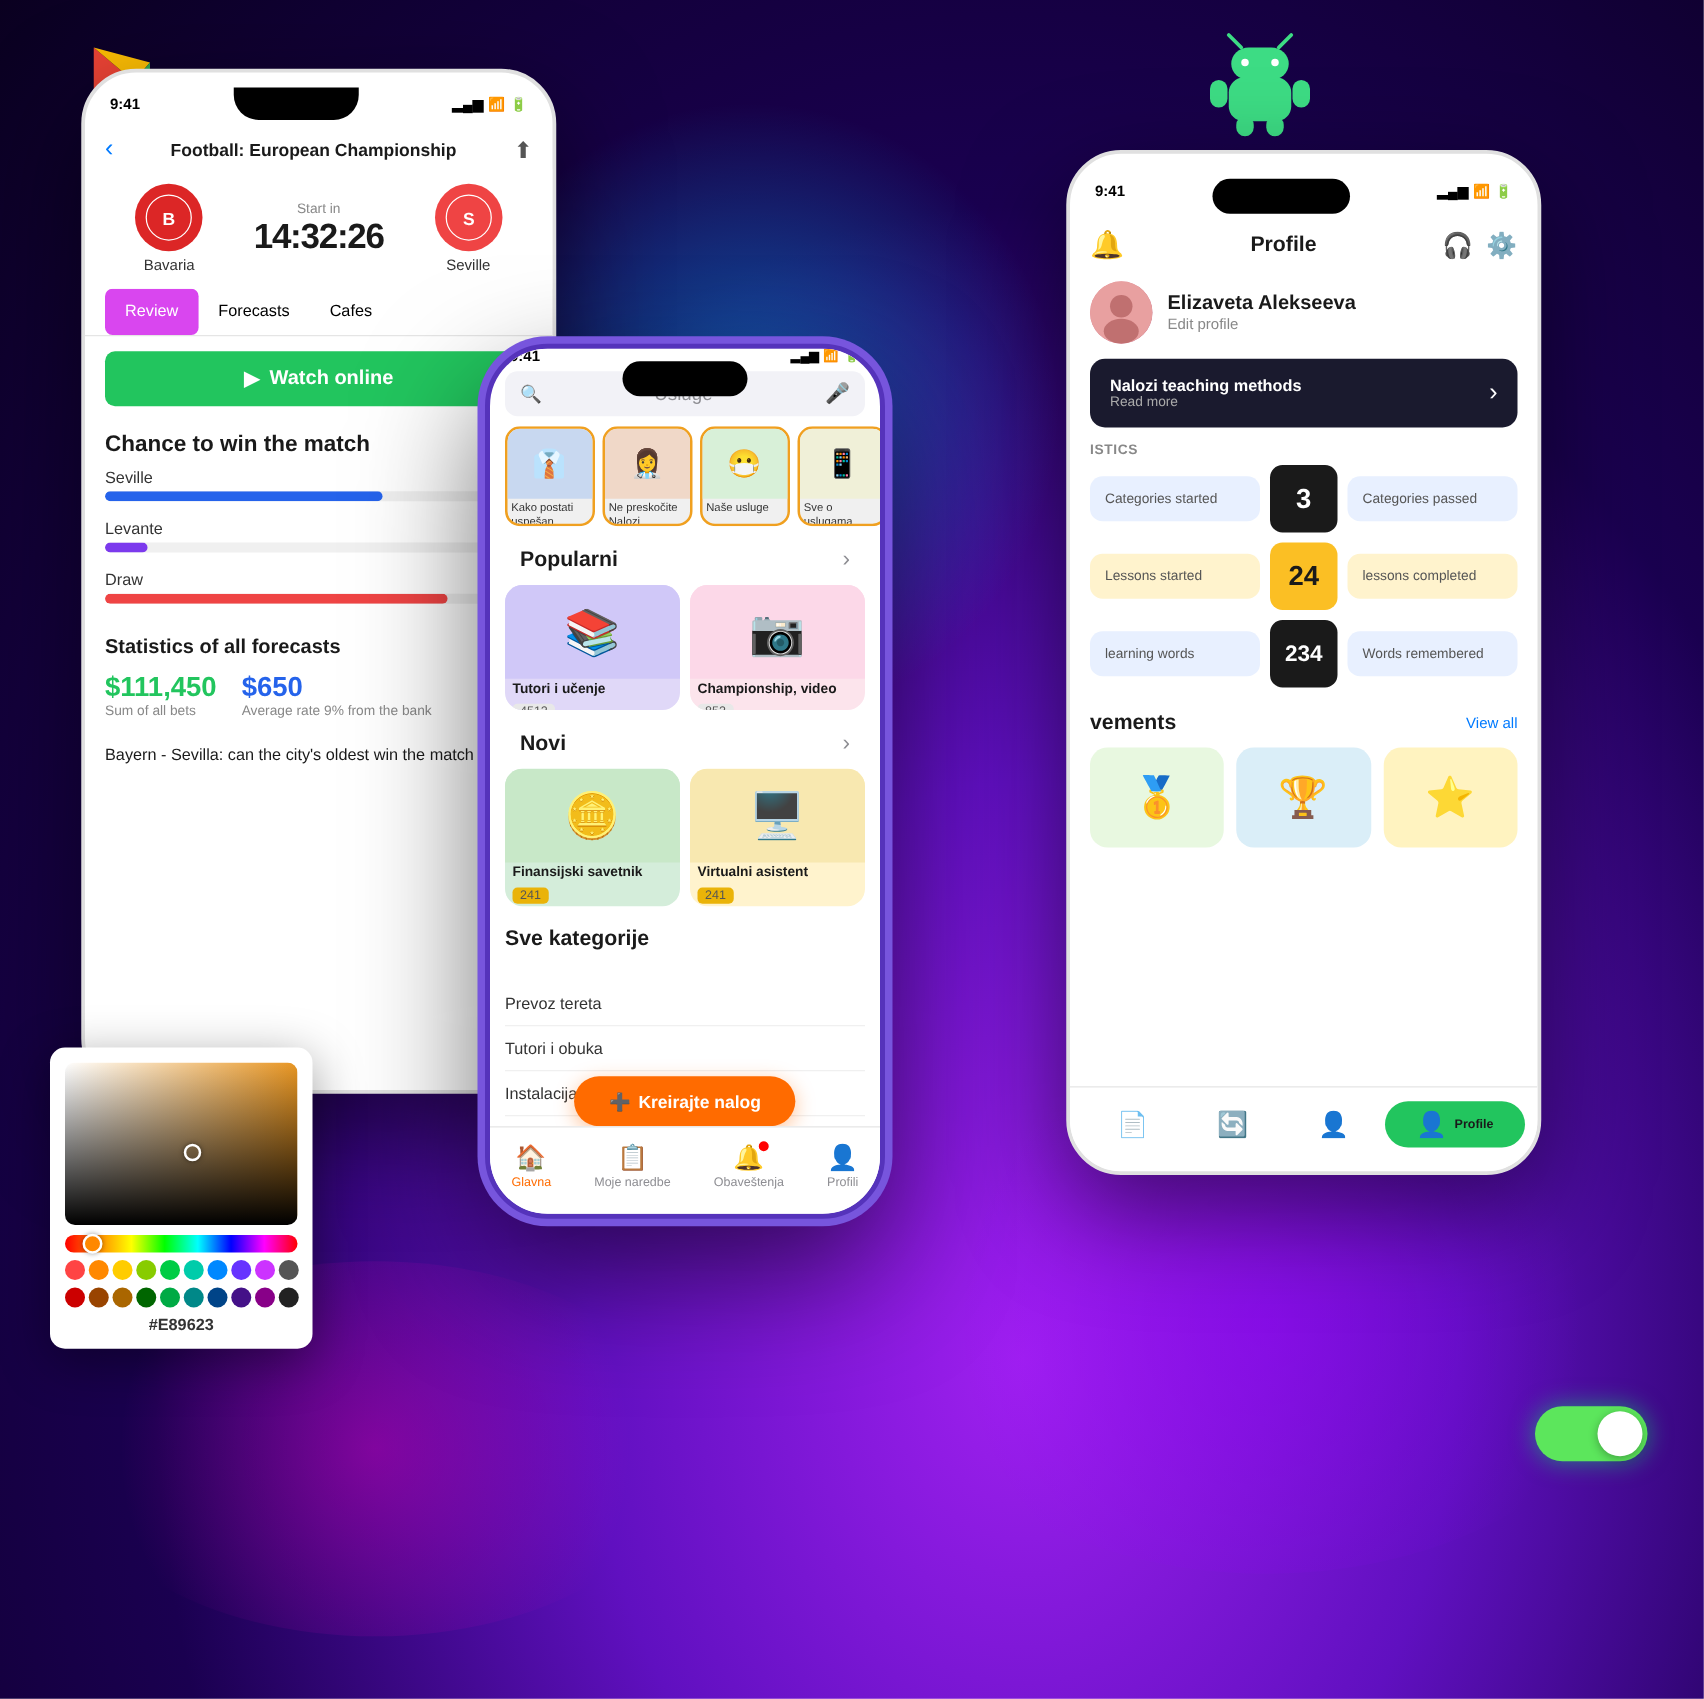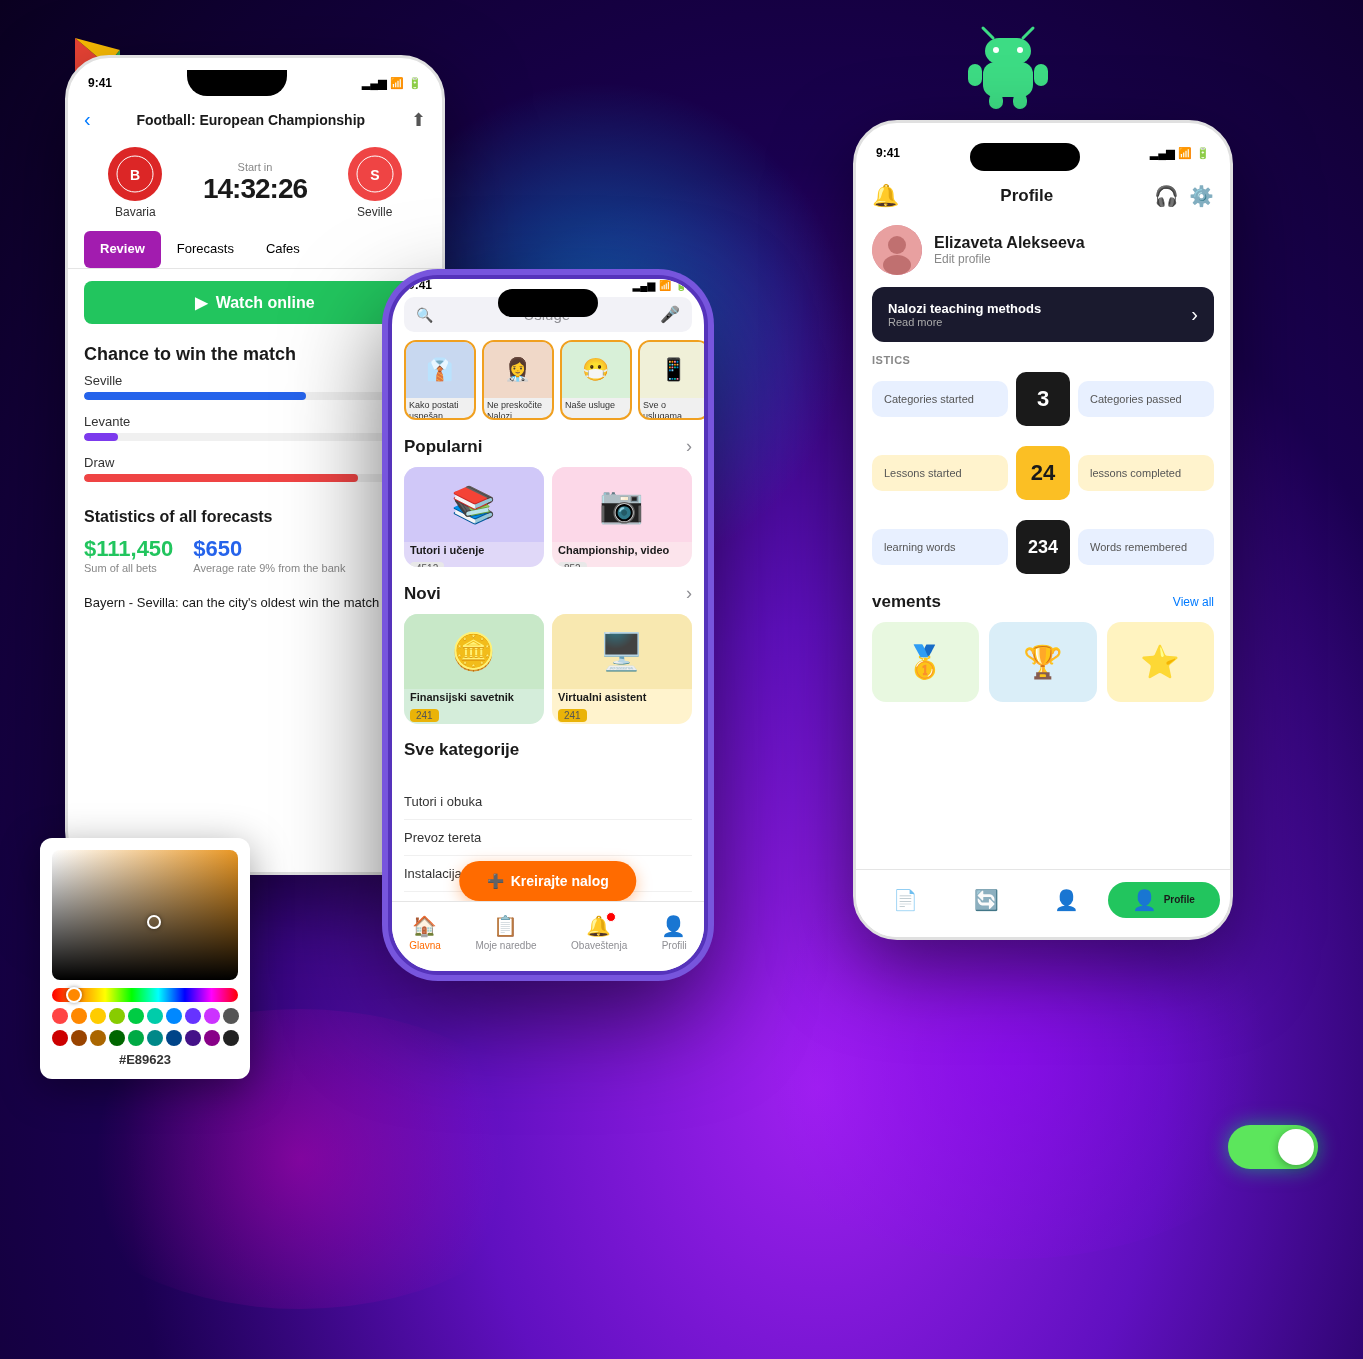--- a/index.html
+++ b/index.html
@@ -230,24 +230,24 @@
     }
     .tab-item {
       padding: 10px 16px;
       font-size: 13px;
       color: #888;
       cursor: pointer;
       border-bottom: 2px solid transparent;
     }
     .tab-item.active {
       color: white;
-      background: #a21caf;
+      background: #d946ef;
       border-radius: 6px;
       border-bottom: 2px solid transparent;
-      font-weight: 700;
+      font-weight: 400;
     }
     .tab-item.colored { color: #000000; }
 
     .watch-btn {
       margin: 12px 16px;
       background: #22c55e;
       color: white;
       border-radius: 8px;
       padding: 12px;
       text-align: center;
@@ -414,21 +414,21 @@
       color: #333;
       padding: 2px 3px;
       line-height: 1.2;
       font-weight: 500;
     }
 
     .section-row {
       display: flex;
       justify-content: space-between;
       align-items: center;
-      padding: 4px 12px;
+      padding: 4px 24px;
       margin-bottom: 6px;
     }
     .section-label {
       font-size: 17px;
       font-weight: 700;
       color: #1a1a1a;
     }
     .section-more { color: #8e8e93; font-size: 18px; }
 
     .popular-cards {
@@ -918,22 +918,22 @@
     </div>
     <div class="new-card card-yellow">
       <div class="new-card-bg" style="background:#f8e8b0;">🖥️</div>
       <div class="new-card-title">Virtualni asistent</div>
       <div class="new-card-count">241</div>
     </div>
   </div>
 
   <div class="all-categories">
     <div class="all-cat-title">Sve kategorije</div>
+    <div class="cat-item">Prevoz tereta</div>
     <div class="cat-item">Tutori i obuka</div>
-    <div class="cat-item">Prevoz tereta</div>
     <div class="cat-item">Instalacija i popravka opreme</div>
   </div>
 
   <div class="fab-btn">
     <span>➕</span>
     <span>Kreirajte nalog</span>
   </div>
 
   <div class="bottom-nav">
     <div class="nav-item active">
@@ -998,21 +998,21 @@
       <div class="teach-text">Nalozi teaching methods</div>
       <div class="teach-sub">Read more</div>
     </div>
     <span class="teach-arrow">›</span>
   </div>
 
   <div class="istics-label">
     <span>istics</span>
   </div>
 
-  <div style="padding: 0 16px; display:flex; flex-direction:column; gap:20px; margin-bottom:10px;">
+  <div style="padding: 0 16px; display:flex; flex-direction:column; gap:8px; margin-bottom:10px;">
 
     <div style="display:flex; align-items:center; gap:8px;">
       <div style="flex:1; background:#e8f0ff; border-radius:10px; padding:12px; font-size:11px; color:#555;">
         <div>Categories started</div>
       </div>
       <div style="width:54px; height:54px; background:#1a1a1a; border-radius:10px; display:flex; align-items:center; justify-content:center; font-size:22px; font-weight:800; color:white;">3</div>
       <div style="flex:1; background:#e8f0ff; border-radius:10px; padding:12px; font-size:11px; color:#555;">
         <div>Categories passed</div>
       </div>
     </div>

